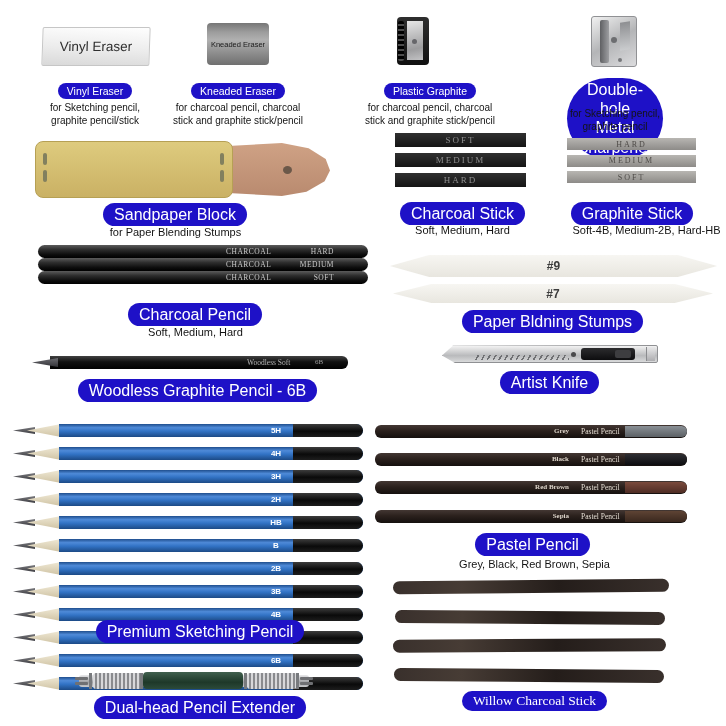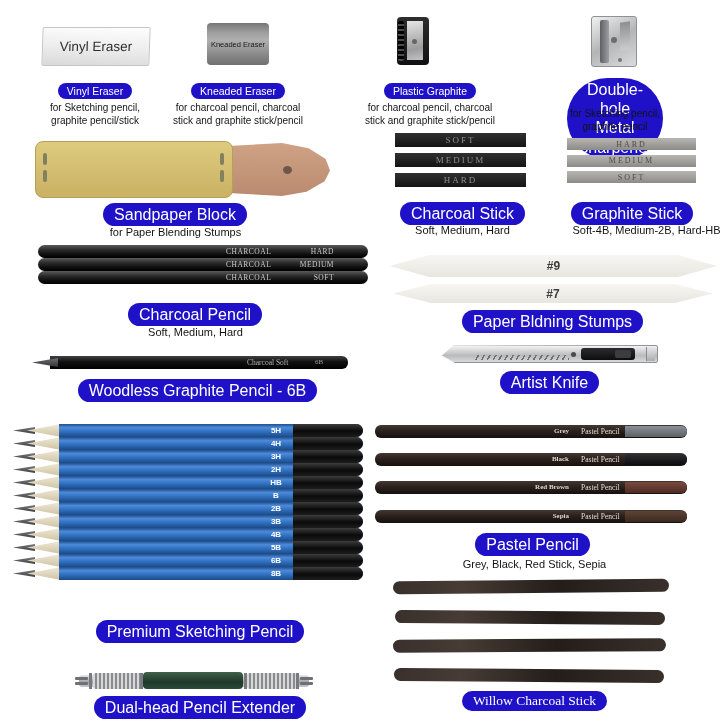--- a/index.html
+++ b/index.html
@@ -90,21 +90,21 @@
     clip-path:polygon(0 58%,5% 4%,100% 0,100% 100%,6% 100%);}
   .kn-serr{position:absolute;left:30px;top:9px;width:96px;height:5px;
     background:repeating-linear-gradient(-60deg,#6f7073 0 1.5px,transparent 1.5px 5px);}
   .kn-screw{position:absolute;left:128px;top:6px;width:5px;height:5px;border-radius:50%;background:#4a4a4c;}
   .kn-slider{position:absolute;left:138px;top:2px;width:54px;height:12px;border-radius:3px;
     background:linear-gradient(180deg,#2c2c2e,#0d0d0f);}
   .kn-thumb{position:absolute;left:34px;top:2px;width:16px;height:8px;background:#3d3d40;border-radius:2px;}
   .kn-endcap{position:absolute;right:2px;top:1px;width:8px;height:14px;border-left:1px solid #8a8b8e;
     background:linear-gradient(180deg,#e8e8e9,#adadb0);}
   
-  #bluepencils{left:13px;top:424px;display:flex;flex-direction:column;gap:0;}
+  #bluepencils{left:13px;top:424px;display:flex;flex-direction:column;gap:10px;}
   .bp{position:relative;width:350px;height:13px;}
   .bp-lead{position:absolute;left:0;top:3px;width:22px;height:7px;
     background:linear-gradient(180deg,#7a7a7e,#3d3d42);clip-path:polygon(0 50%,100% 0,100% 100%);}
   .bp-wood{position:absolute;left:14px;top:0;width:34px;height:13px;
     background:linear-gradient(180deg,#efe8d4,#cfc3a4);clip-path:polygon(0 50%,100% 0,100% 100%);}
   .bp-body{position:absolute;left:46px;top:0;right:0;height:13px;border-radius:0 7px 7px 0;
     background:linear-gradient(180deg,#1f4e8d 0%,#4e8ad8 28%,#3273c5 55%,#1c4a86 100%);}
   .bp-black{position:absolute;left:280px;top:0;right:0;height:13px;border-radius:0 7px 7px 0;
     background:linear-gradient(180deg,#3c3c3c,#0a0a0a 55%,#1d1d1d);}
   .bp-grade{position:absolute;left:248px;width:30px;top:0;height:13px;line-height:13px;
@@ -279,21 +279,21 @@
   <div class="stump" id="stump2">
     <span>#7</span>
   </div>
   <div class="pillwrap" id="stumps-pill">
     <span class="pill">Paper Bldning Stumps</span>
   </div>
 
   <div class="abs" id="woodless">
     <div class="wl-rod"></div>
     <div class="wl-tip"></div>
-    <span class="wl-imprint">Charcoal Soft</span>
+    <span class="wl-imprint">Woodless Soft</span>
     <span class="wl-grade">6B</span>
   </div>
   <div class="pillwrap" id="woodless-pill">
     <span class="pill">Woodless Graphite  Pencil - 6B</span>
   </div>
 
   <div class="abs" id="knife">
     <div class="kn-serr"></div>
     <div class="kn-screw"></div>
     <div class="kn-slider">
@@ -411,21 +411,21 @@
     <div class="pp-tip tip-redbrown"></div>
   </div>
   <div class="pp" id="pastel4">
     <span class="pp-shade">Sepia</span>
     <span class="pp-series">Pastel Pencil</span>
     <div class="pp-tip tip-sepia"></div>
   </div>
   <div class="pillwrap" id="pastel-pill">
     <span class="pill">Pastel Pencil</span>
   </div>
-  <div class="desc" id="pastel-desc">Grey, Black, Red Stick, Sepia</div>
+  <div class="desc" id="pastel-desc">Grey, Black, Red Brown, Sepia</div>
 
   <div class="willow" id="willow1"></div>
   <div class="willow" id="willow2"></div>
   <div class="willow" id="willow3"></div>
   <div class="willow" id="willow4"></div>
   <div class="pillwrap" id="willow-pill">
     <span class="pill serif">Willow Charcoal Stick</span>
   </div>
 
   <div class="abs" id="extender">

